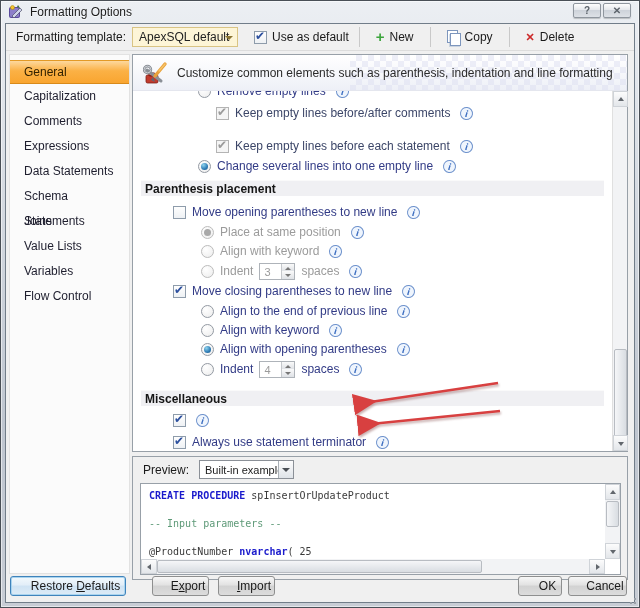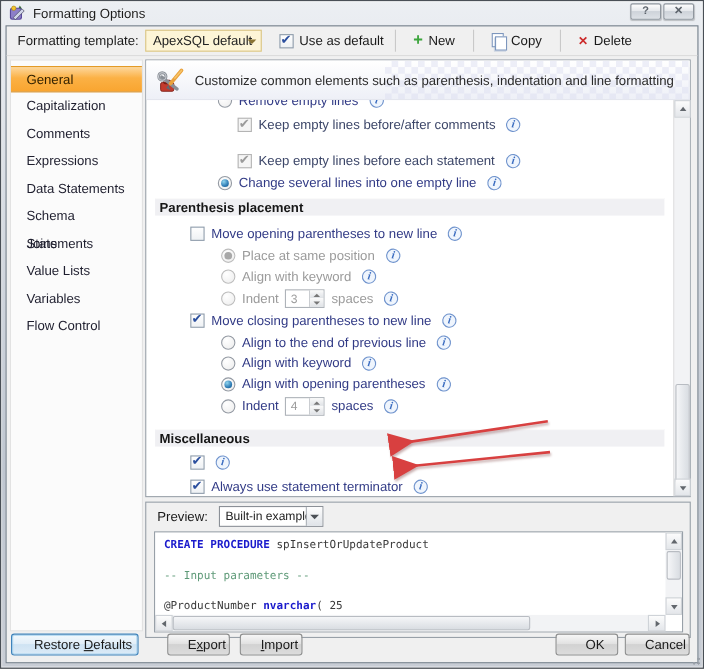--- a/index.html
+++ b/index.html
@@ -362,21 +362,21 @@
           <div class="sb-left"></div>
           <div class="h-thumb"></div>
           <div class="sb-right"></div>
         </div>
       </div>
     </div>
 
     <div class="btn btn-default" style="left:4px; width:116px;"><span>Restore </span><span class="u">D</span><span>efaults</span></div>
     <div class="btn" style="left:146px; width:57px;"><span>E</span><span class="u">x</span><span>port</span></div>
     <div class="btn" style="left:212px; width:57px;"><span></span><span class="u">I</span><span>mport</span></div>
-    <div class="btn" style="right:72px; width:57px;">OK</div>
+    <div class="btn" style="right:72px; width:44px;">OK</div>
     <div class="btn" style="right:7px; width:59px;">Cancel</div>
   </div>
 
   <svg class="arrows-overlay" width="640" height="608" viewBox="0 0 640 608">
     <defs>
       <marker id="arrowhead" markerWidth="10" markerHeight="9" refX="8.5" refY="4.5" orient="auto">
         <path d="M10,0 L0,4.5 L10,9 z" fill="#d84040"></path>
       </marker>
     </defs>
     <line x1="497" y1="382" x2="356" y2="403" stroke="#d84040" stroke-width="2.4" marker-end="url(#arrowhead)"></line>

